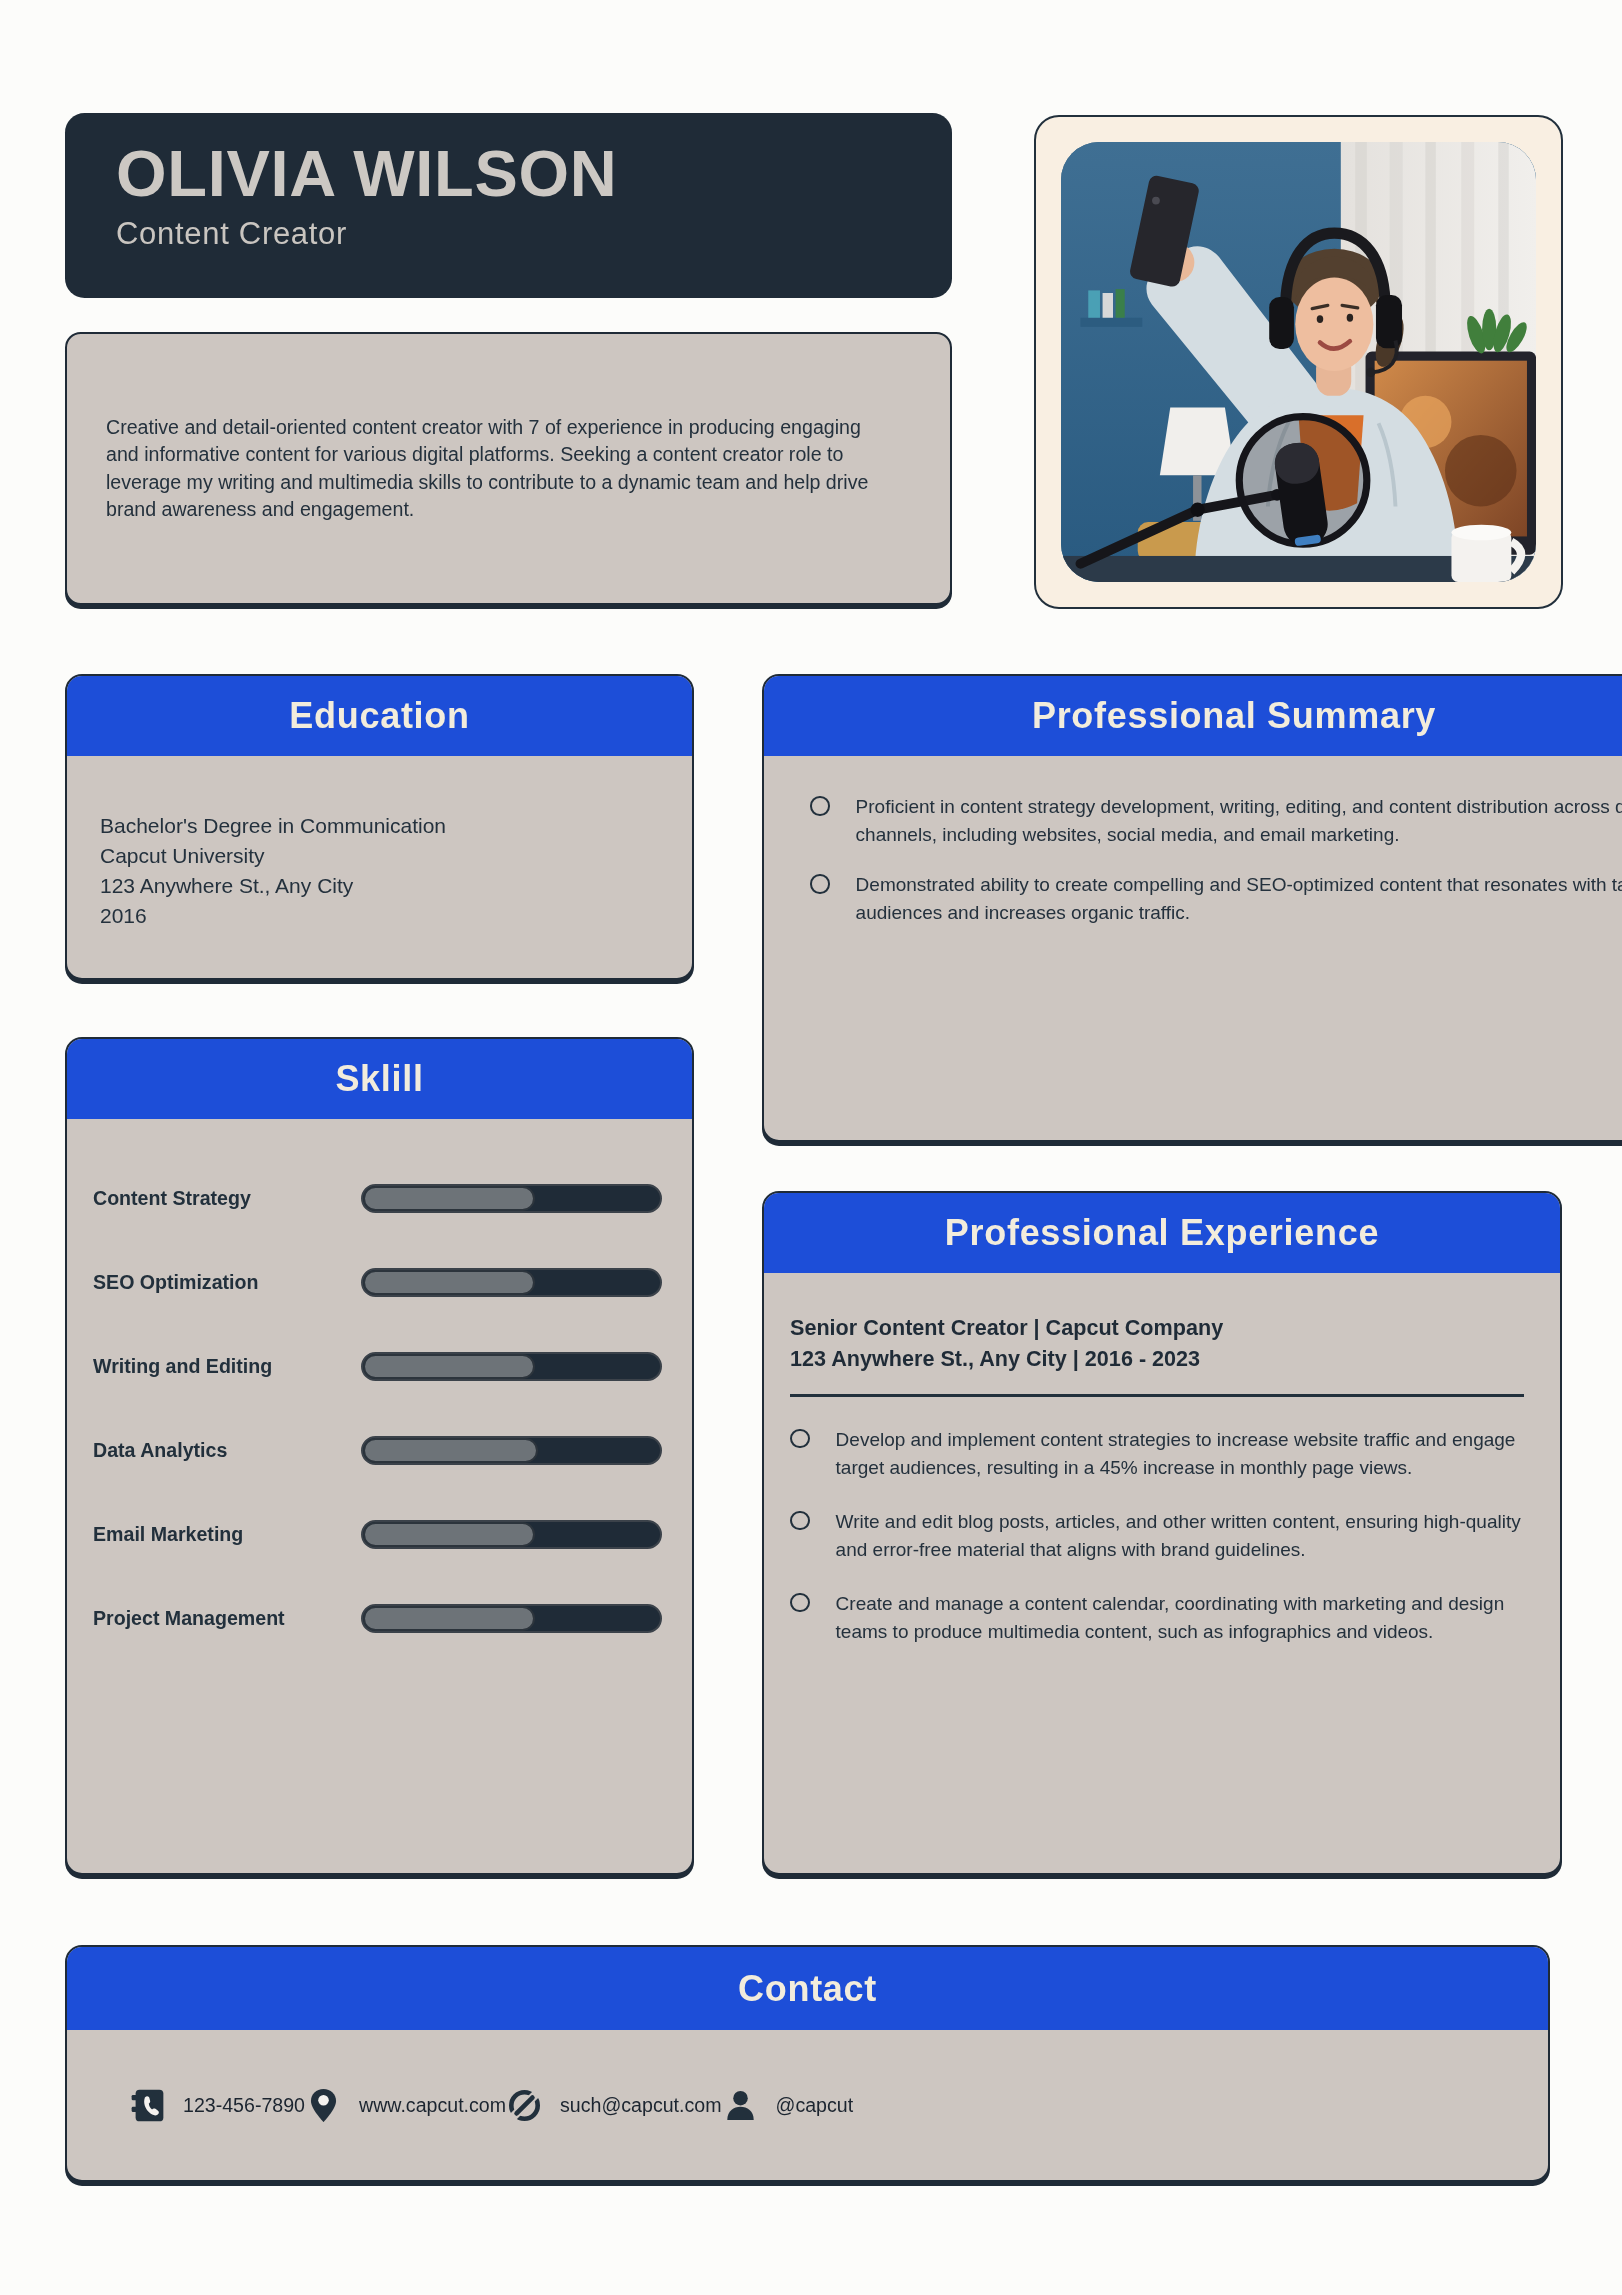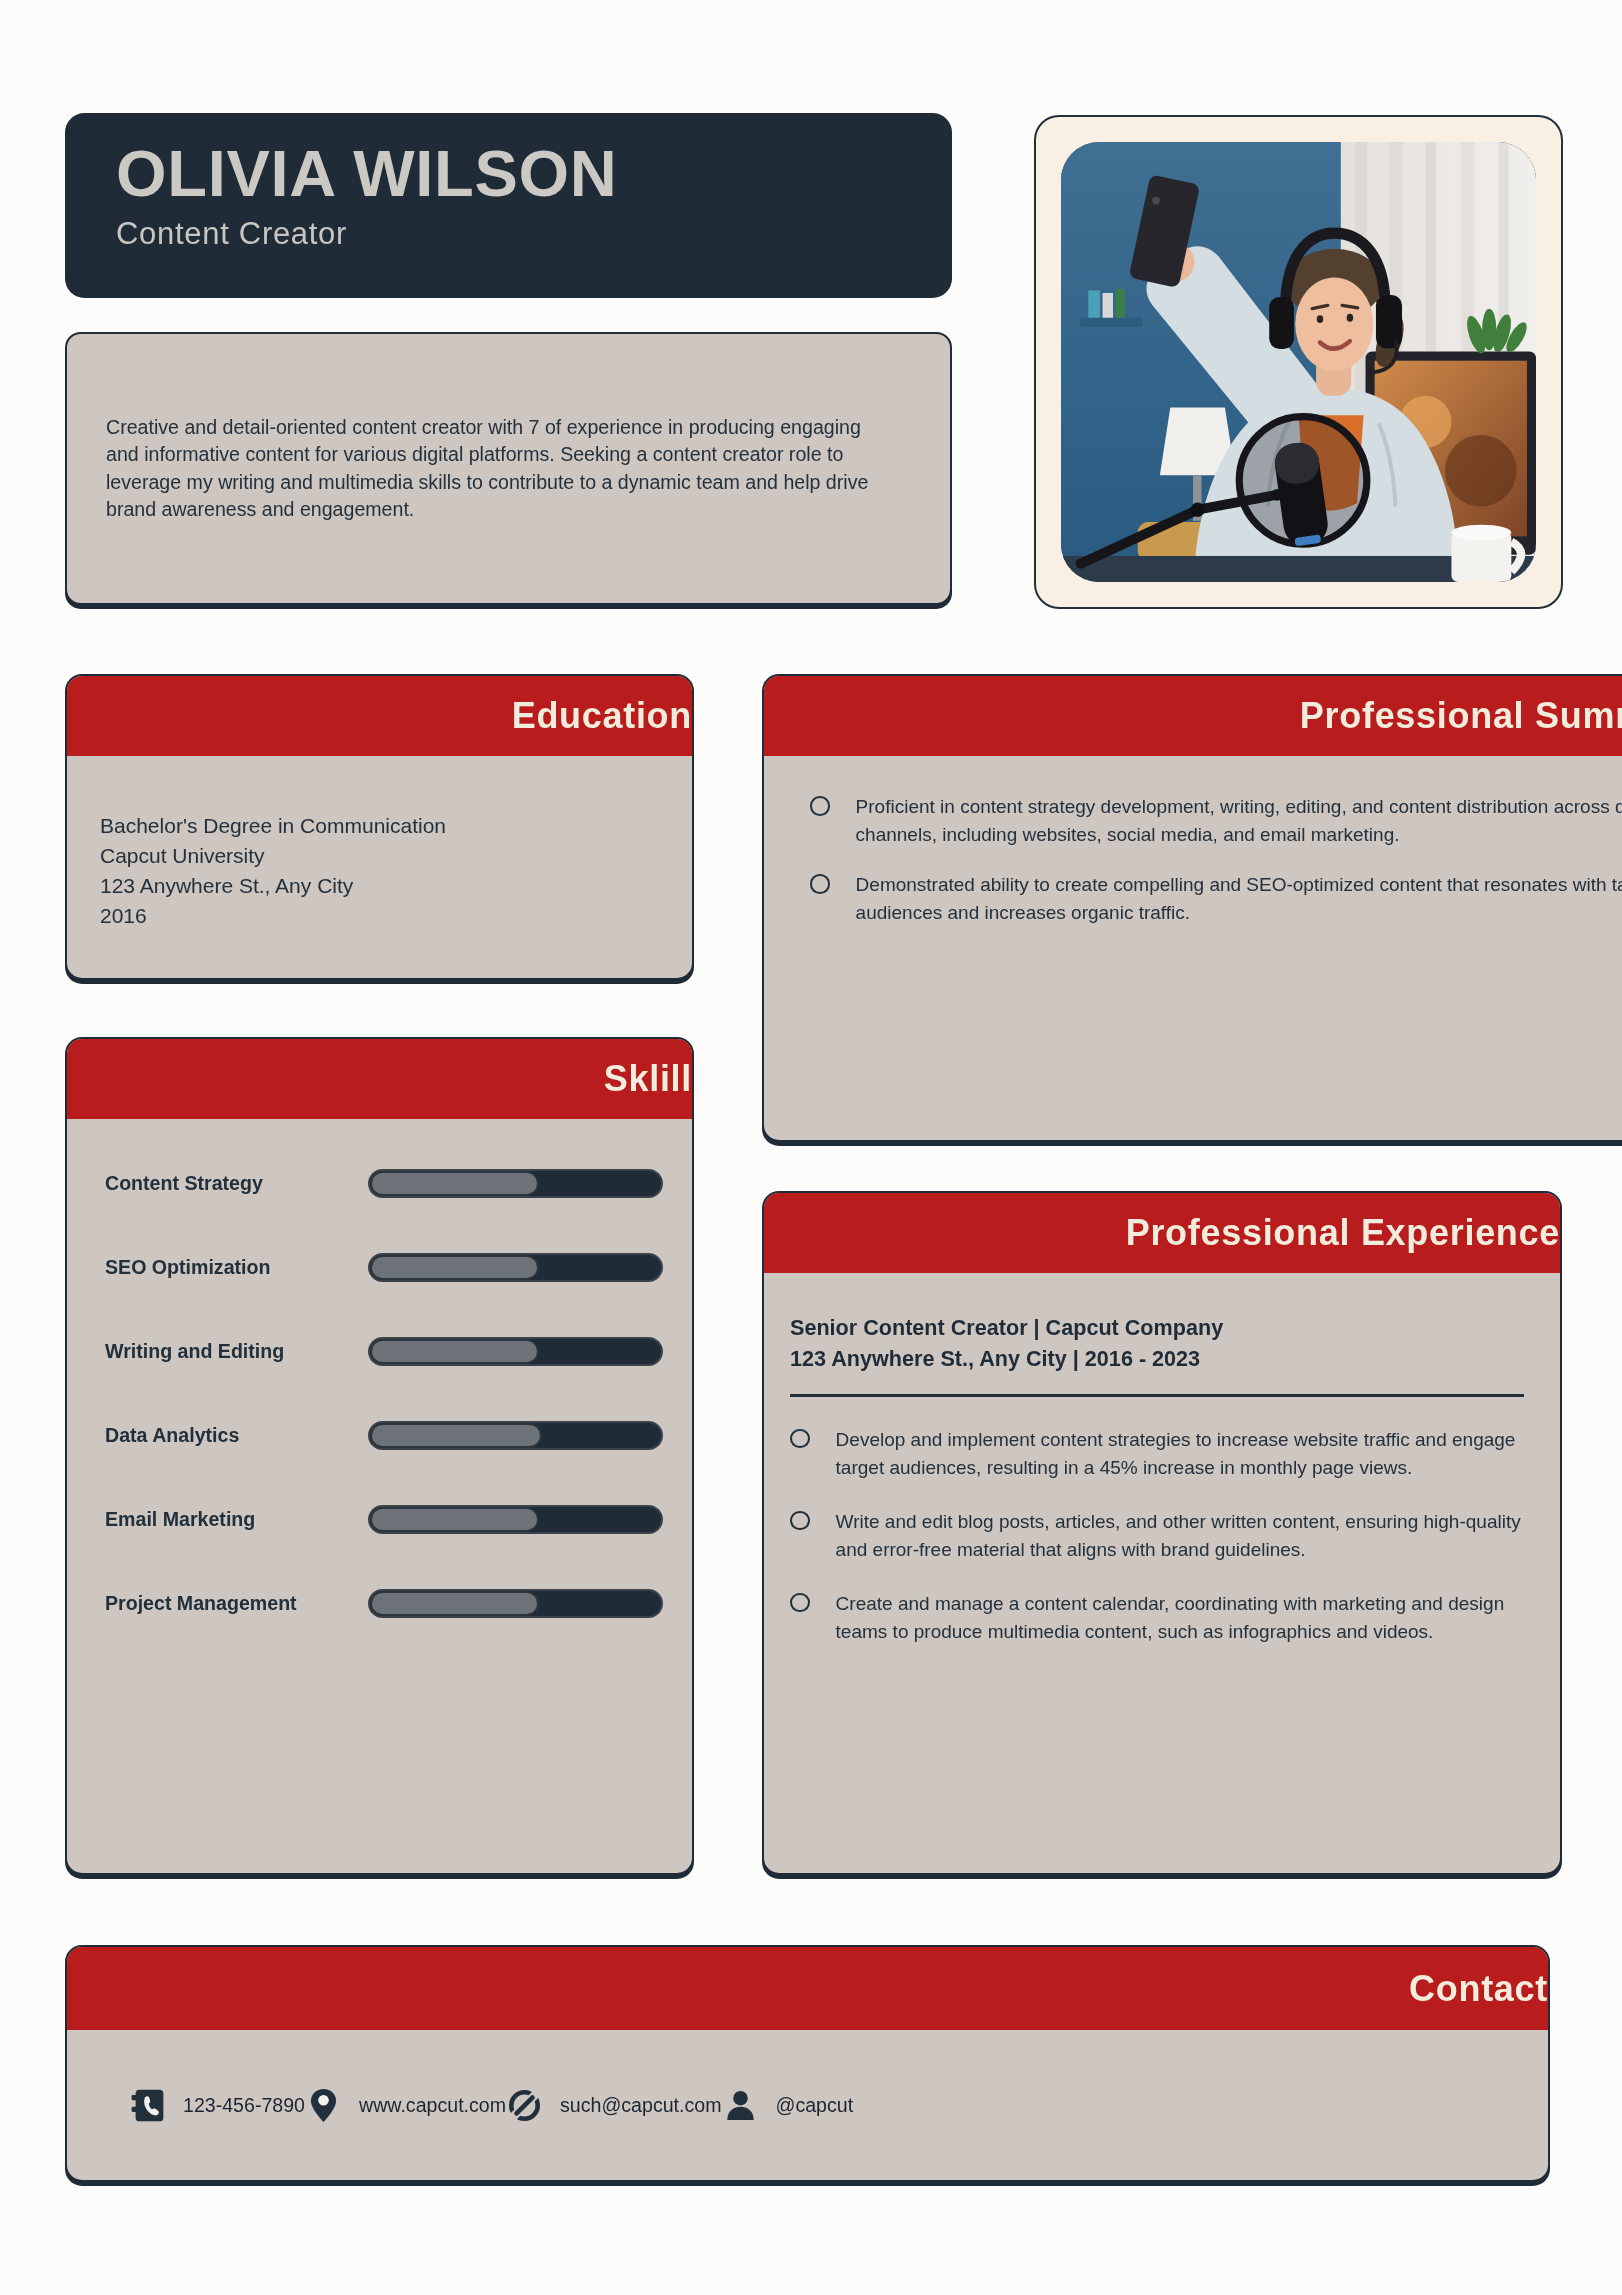--- a/index.html
+++ b/index.html
@@ -43,22 +43,22 @@
     display:flex; align-items:center; padding:0 59px 0 39px;
   }
   .intro-card p { font-size:19.6px; line-height:27.5px; color:#24313d; }
 
   
   .card {
     background:#cdc6c1; border:2.6px solid #1f2b37; border-radius:17px;
     box-shadow:0 3.9px 0 #1f2b37; overflow:hidden;
   }
   .card-header {
-    background:#b91c1c; height:80px; display:flex; align-items:center;
-    justify-content:flex-end; border-radius:13px 13px 0 0;
+    background:#1d4ed8; height:80px; display:flex; align-items:center;
+    justify-content:center; border-radius:13px 13px 0 0;
   }
   .card-header .card-title {
     font-size:36px; font-weight:bold; color:#f2ecdc; letter-spacing:0.7px;
   }
 
   
   .education-card { left:65px; top:674px; width:629px; height:306px; }
   .education-body { padding:55px 26px 0 33px; }
   .education-body .edu-line { font-size:21px; line-height:30px; color:#24313d; }
 
@@ -68,21 +68,21 @@
 
   .bullet { display:flex; gap:26px; margin-bottom:22px;justify-content:flex-end; }
   .bullet-marker {
     width:19.6px; height:19.6px; border:2.6px solid #22303c; border-radius:50%;
     flex:none; margin-top:3.3px; background:transparent;
   }
   .bullet p { font-size:19px; line-height:28px; color:#24313d; }
 
   
   .skills-card { left:65px; top:1037px; width:629px; height:838px; }
-  .skills-body { padding:22px 29px 0 26px;margin-left:12px; }
+  .skills-body { padding:37px 29px 0 26px; }
   .skill-row { display:flex; align-items:center; height:84px; }
   .skill-label { width:268px; font-size:19.6px; font-weight:bold; color:#22303c; }
   .skill-bar {
     width:301px; height:29px; background:#1f2b37; border:2px solid #3b424a;
     border-radius:15.7px; overflow:hidden; position:relative;
   }
   .skill-fill {
     height:100%; background:#6d7378; border:2px solid #2c343c;
     border-radius:14.4px;
   }

